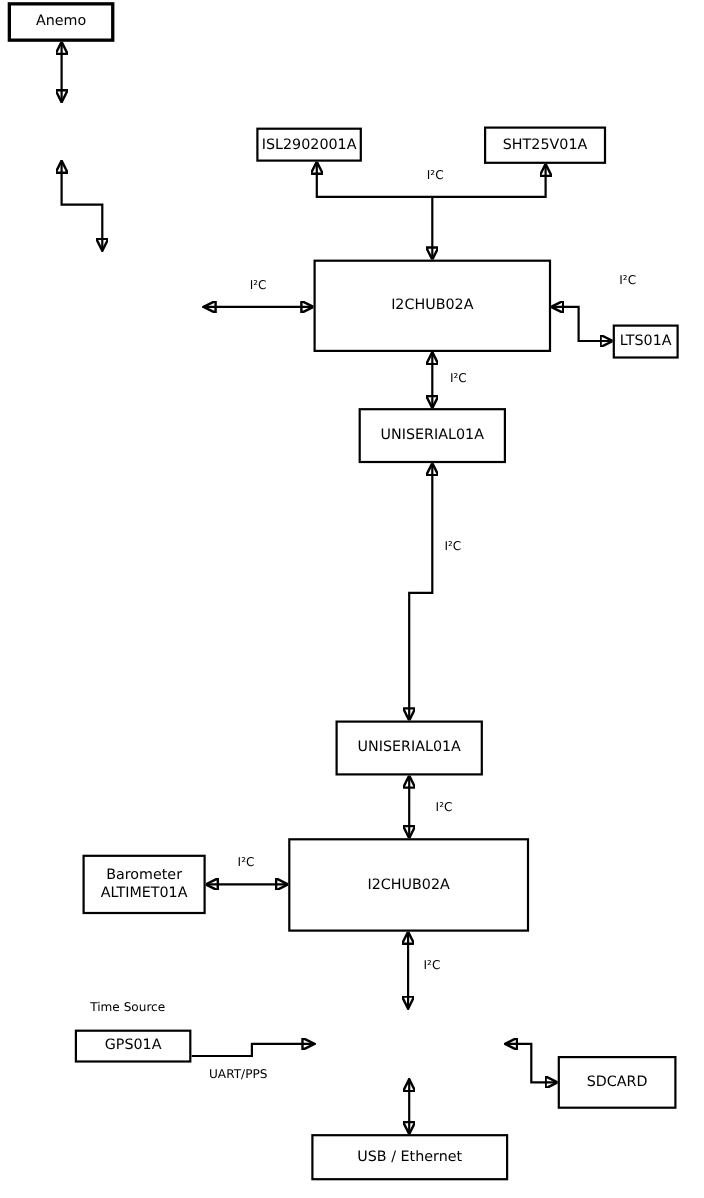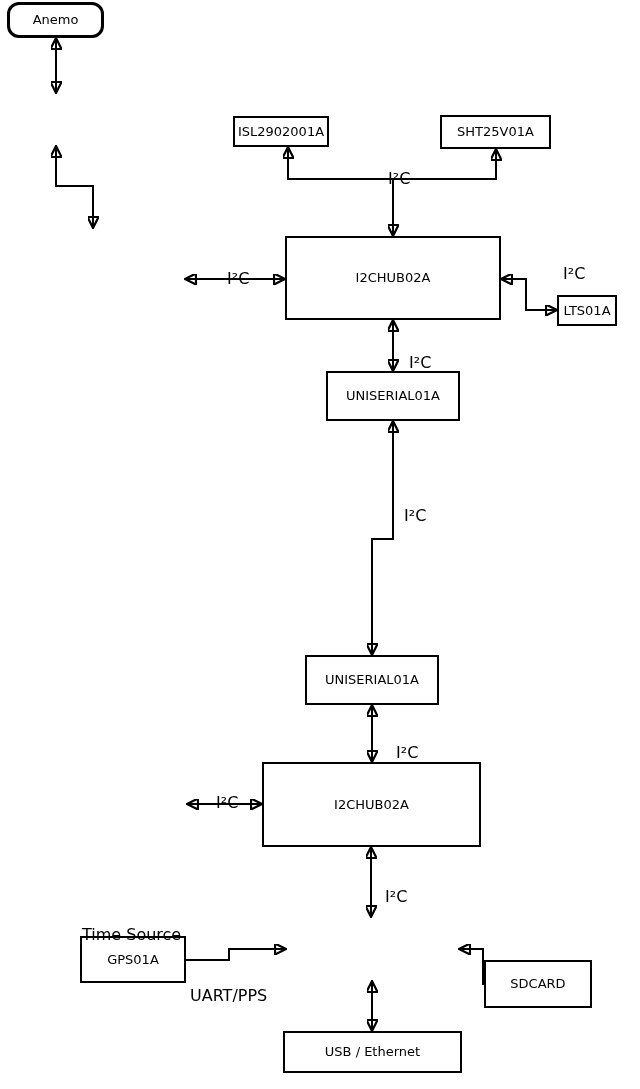--- a/index.html
+++ b/index.html
@@ -27,27 +27,26 @@
     box-sizing: border-box;
     background: #ffffff;
     border: 2px solid #000000;
     display: flex;
     align-items: center;
     justify-content: center;
     text-align: center;
     font-size: 13px;
     line-height: 1.2;
   }
-  .node.thick { border-width: 3px; border-radius: 12px; }
+  .node.thick { border-width: 3px; }
   .node span { white-space: pre-line; }
   .elabel {
     position: absolute;
-    font-size: 16px;
+    font-size: 11px;
     white-space: nowrap;
-    margin-top: 16px;
   }
 </style>
 </head>
 <body>
 
 <div class="canvas">
 
   <svg class="connectors" viewBox="0 0 640 1089" xmlns="http://www.w3.org/2000/svg">
     <defs>
       <marker id="arrow" viewBox="0 0 10 10" refX="10" refY="5" markerWidth="13" markerHeight="11" markerUnits="userSpaceOnUse" orient="auto-start-reverse">
@@ -97,27 +96,31 @@
   </div>
 
   <div class="node" style="left:305px;top:655px;width:134px;height:50px">
     <span>UNISERIAL01A</span>
   </div>
 
   <div class="node" style="left:262px;top:762px;width:219px;height:85px">
     <span>I2CHUB02A</span>
   </div>
 
+  <div class="node" style="left:75px;top:777px;width:112px;height:54px">
+    <span>Barometer
+ALTIMET01A</span>
+  </div>
 
 
-  <div class="node" style="left:80px;top:936px;width:106px;height:47px">
+  <div class="node" style="left:68px;top:936px;width:106px;height:30px">
     <span>GPS01A</span>
   </div>
 
-  <div class="node" style="left:484px;top:960px;width:108px;height:48px">
+  <div class="node" style="left:507px;top:960px;width:108px;height:48px">
     <span>SDCARD</span>
   </div>
 
   <div class="node" style="left:283px;top:1031px;width:179px;height:42px">
     <span>USB / Ethernet</span>
   </div>
 
   <span class="elabel" style="left:388px;top:153px">I²C</span>
   <span class="elabel" style="left:227px;top:253px">I²C</span>
   <span class="elabel" style="left:563px;top:248px">I²C</span>

